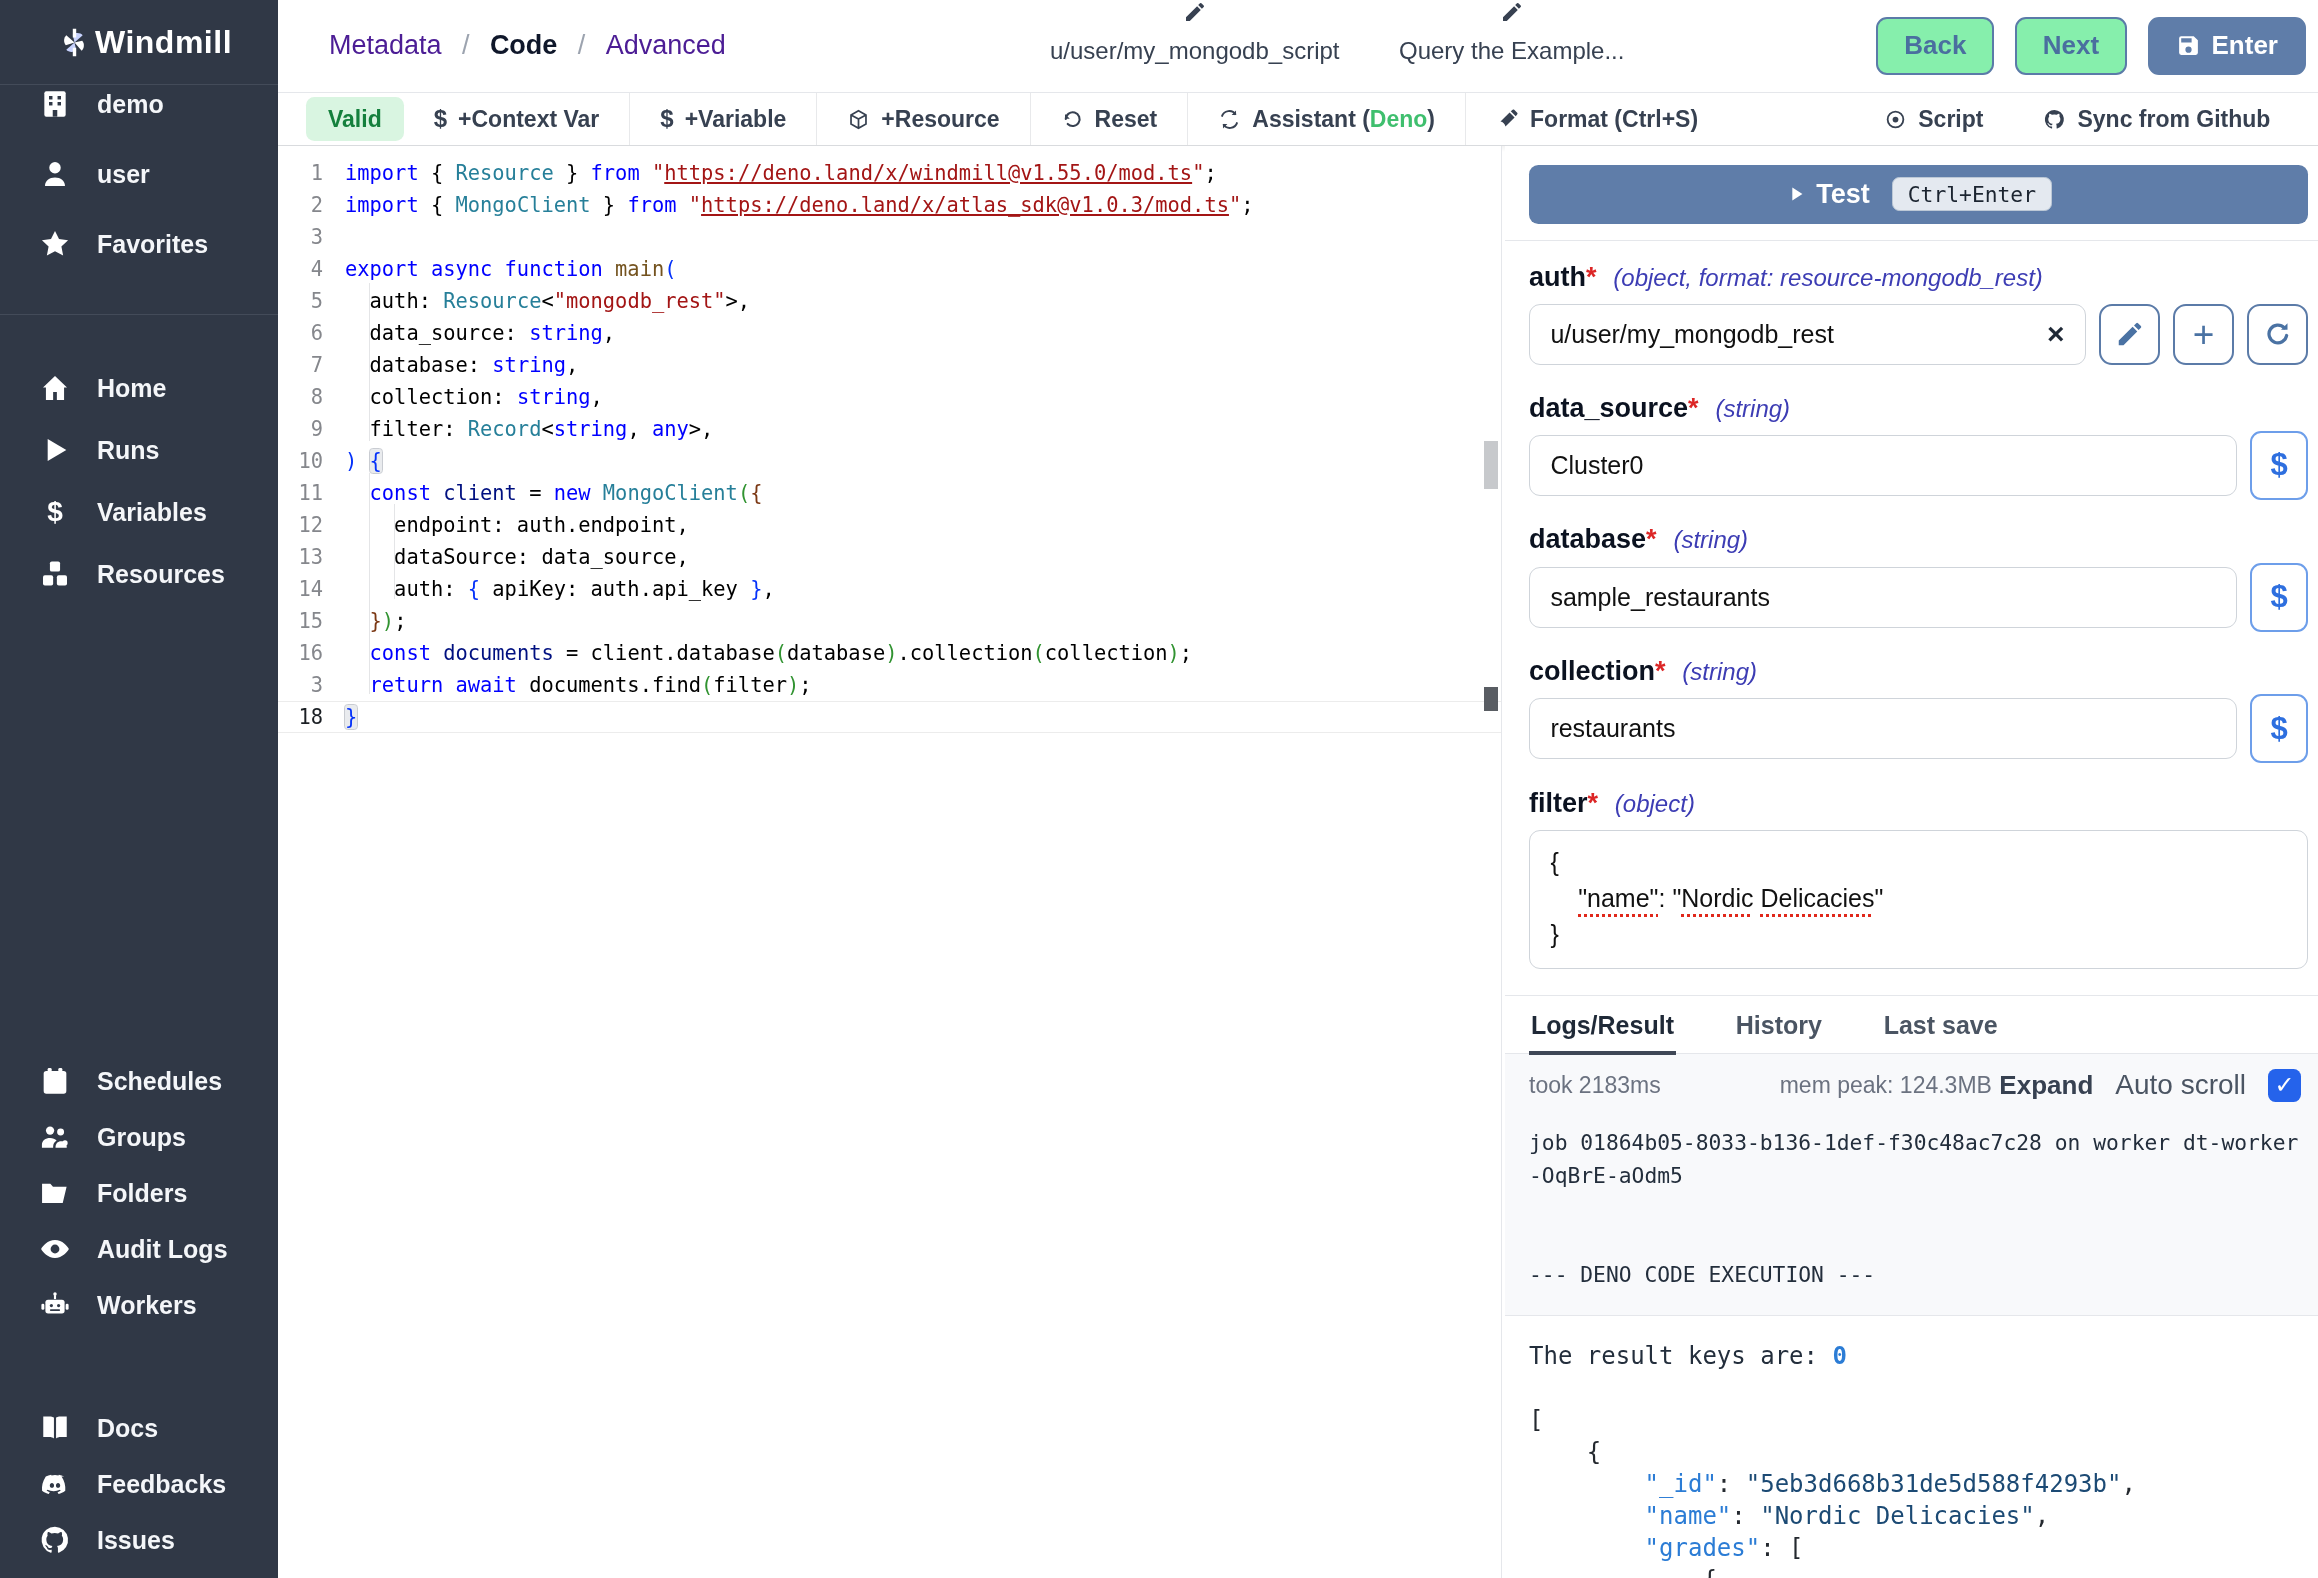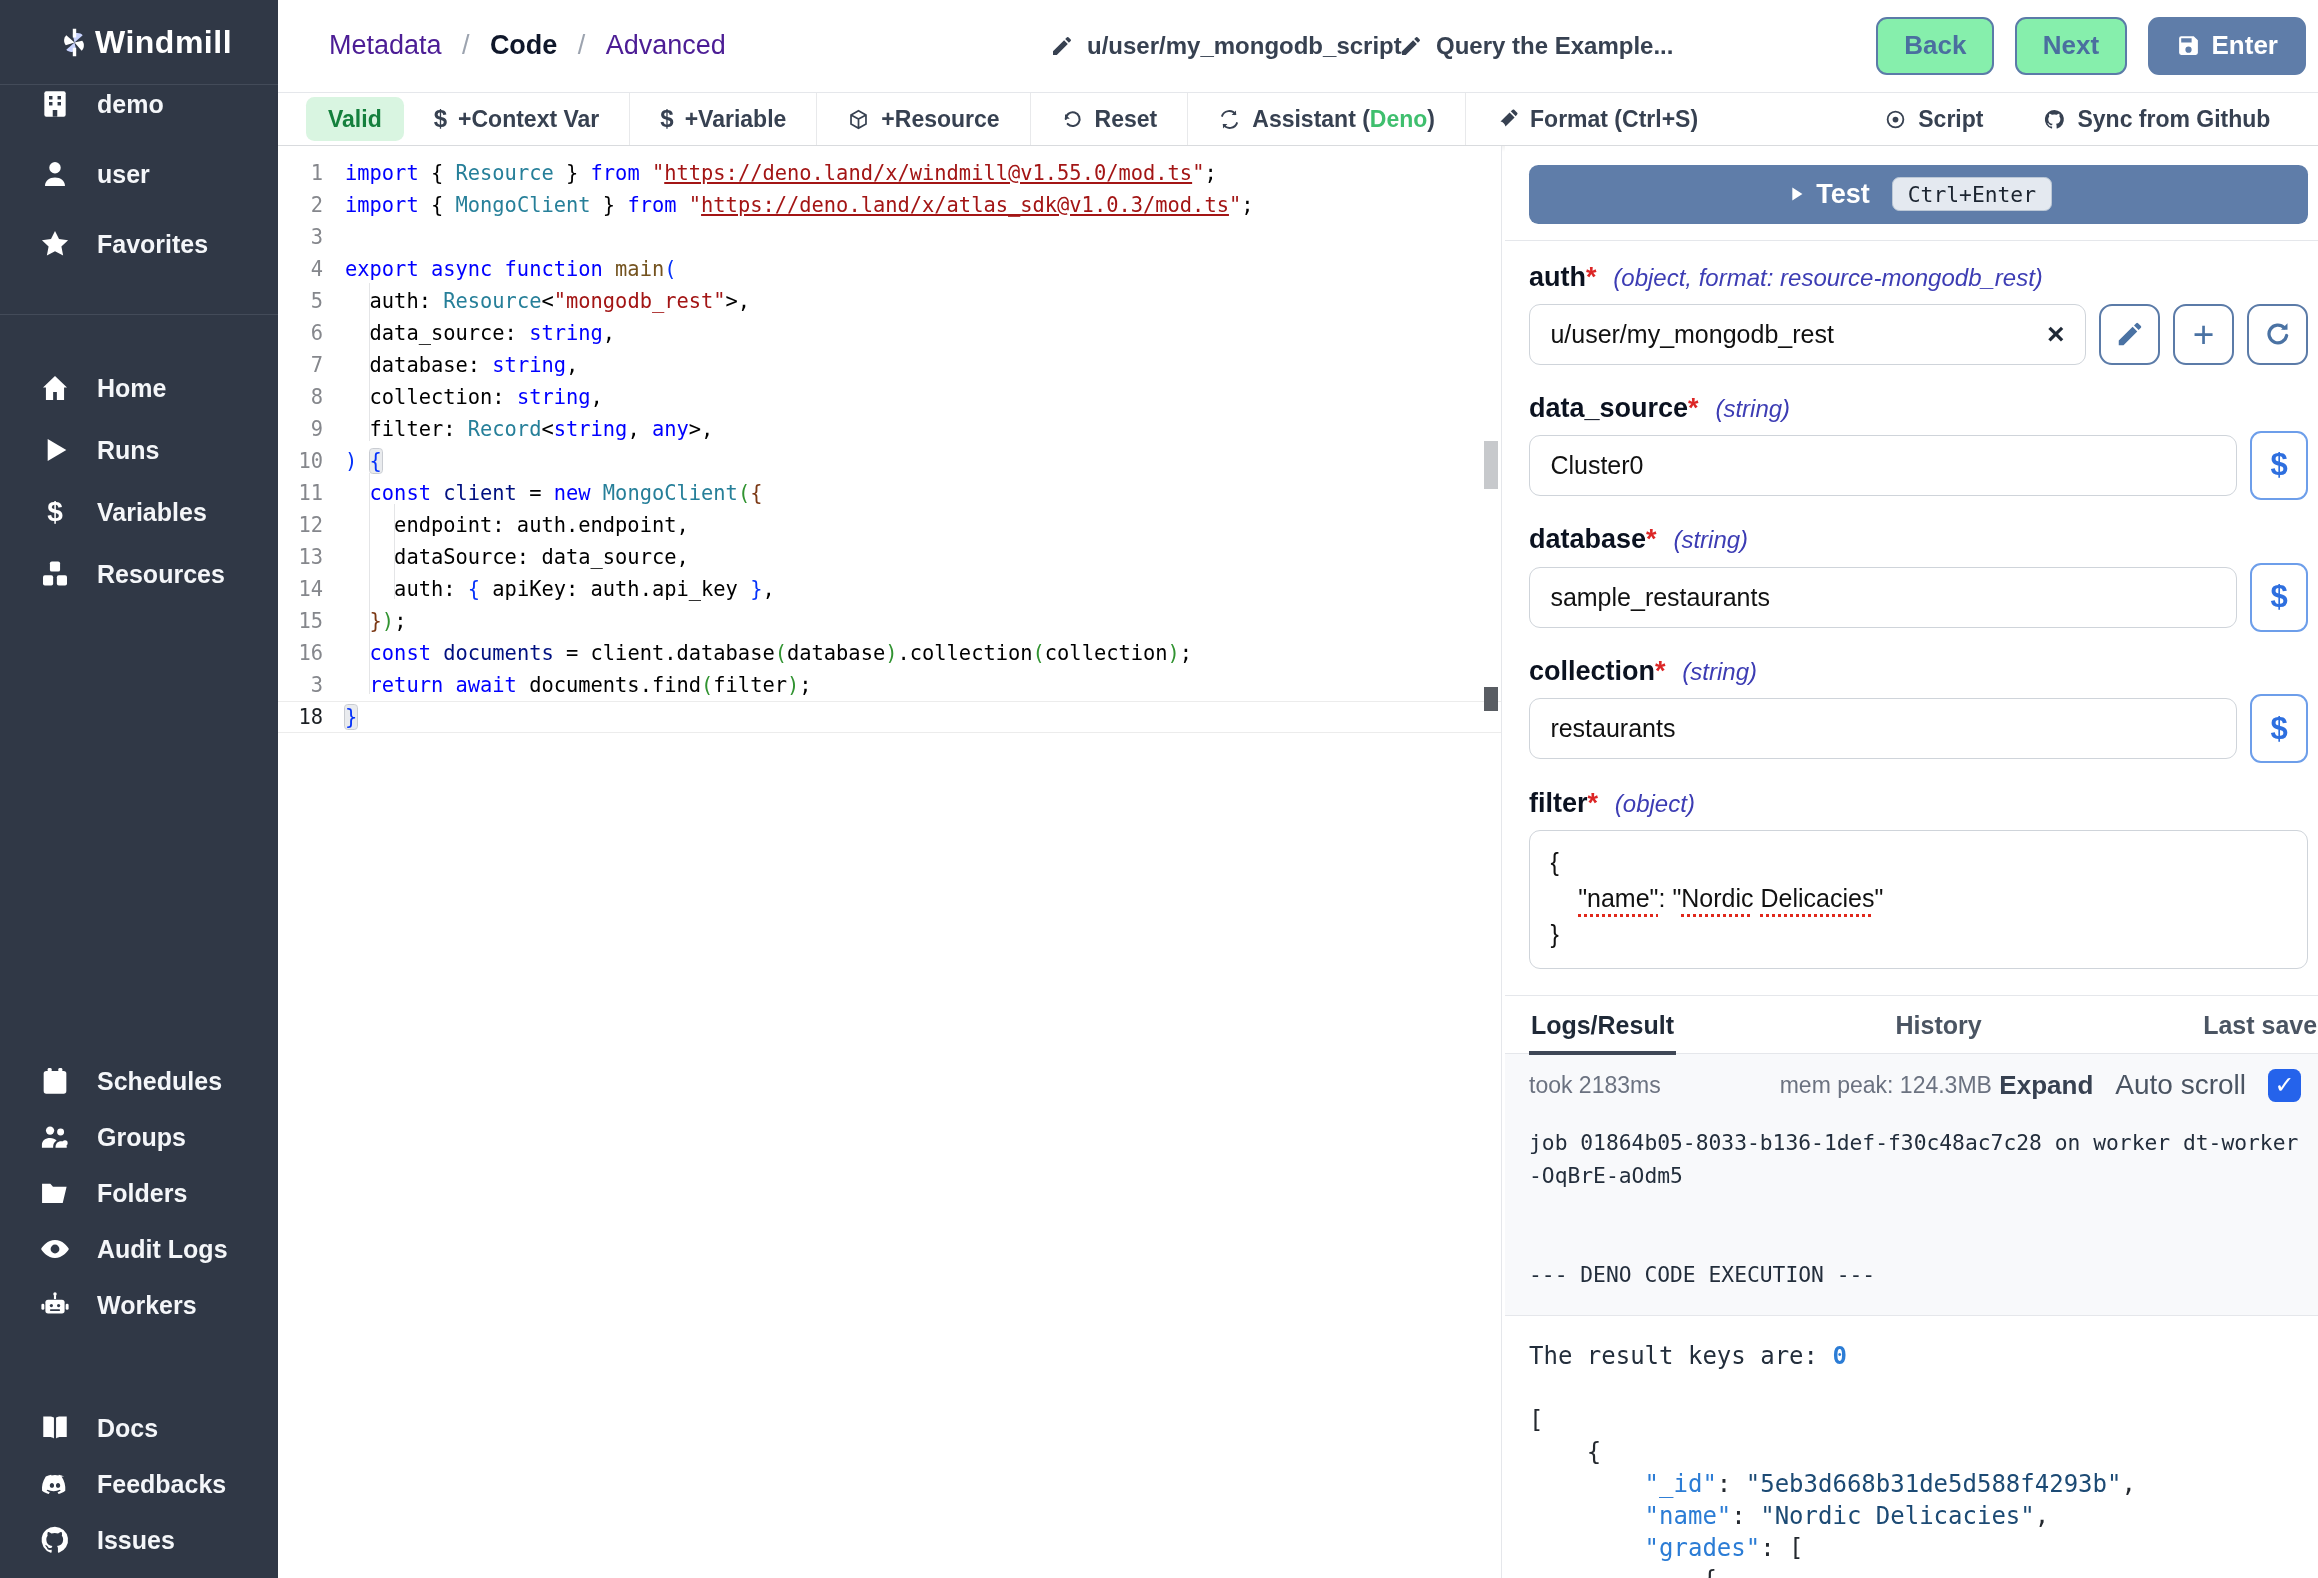--- a/index.html
+++ b/index.html
@@ -20,21 +20,21 @@
   .sitem svg{width:32px;height:32px;color:#fff;flex:none;}
   #ws-divider{position:absolute;left:0;top:314px;width:278px;border-top:1.9px solid #434b59;}
   
   #topbar{position:absolute;left:278px;top:0;width:2041px;height:93px;background:#fff;
           border-bottom:1.9px solid #e5e7eb;box-sizing:border-box;}
   #breadcrumb{position:absolute;left:51px;top:0;height:91px;display:flex;align-items:center;font-size:27px;}
   #breadcrumb .bc{color:#4c1d95;font-weight:400;}
   #breadcrumb .bc.active{color:#0f172a;font-weight:800;}
   #breadcrumb .sl{color:#9ca3af;margin:0 20.4px;font-weight:400;}
   .pathgrp{position:absolute;top:0;height:91px;display:flex;align-items:center;gap:13px;
-           color:#374151;font-size:24px;font-weight:700;}
+           color:#374151;font-size:24px;font-weight:400;flex-direction:column;}
   .pathgrp svg{width:24px;height:24px;color:#374151;}
   #path-script{left:772px;} #path-summary{left:1121px;}
   #hdr-buttons{position:absolute;right:13px;top:0;height:91px;display:flex;align-items:center;gap:20.4px;}
   .hbtn{height:58px;padding:0 26px;border:2.8px solid #5b7ba8;border-radius:11px;background:#86efac;
         color:#4a6f9f;font-size:26px;font-weight:800;display:flex;align-items:center;gap:11px;cursor:pointer;}
   .hbtn.primary{background:#5f7da9;color:#fff;border-color:#5f7da9;}
   .hbtn svg{width:25px;height:25px;}
   
   #toolbar{position:absolute;left:278px;top:93px;width:2041px;height:53px;background:#fff;
            border-bottom:1.9px solid #d9dbde;box-sizing:border-box;display:flex;align-items:center;
@@ -92,21 +92,21 @@
   .auxbtn .plus{font-size:37px;font-weight:400;line-height:1;}
   .dollarbtn{width:58px;height:69px;flex:none;border:2.8px solid #6d9eea;border-radius:11px;background:#fff;
              color:#2e6fdf;font-size:31px;font-weight:700;display:flex;align-items:center;justify-content:center;
              cursor:pointer;margin-top:-3.7px;margin-bottom:-3.7px;}
   .spell{text-decoration:underline dotted #e0281b 2.8px;text-underline-offset:7.4px;}
   #filter-box{height:139px;border:1.9px solid #cfd4da;border-radius:11px;box-sizing:border-box;
               padding:13px 20.4px;font-size:25px;color:#111;line-height:36px;cursor:text;}
   #filter-box .fl{white-space:pre;}
   
   #tabs{margin:26px -11px 0 -24px;border-top:1.9px solid #e5e7eb;border-bottom:1.9px solid #e5e7eb;
-        padding-left:24px;display:flex;gap:58px;justify-content:space-between;}
+        padding-left:24px;display:flex;gap:58px;}
   .tab{font-size:25px;color:#4b5563;font-weight:600;padding:15px 1.9px 11px;cursor:pointer;
        border-bottom:4.6px solid transparent;margin-bottom:-1.9px;}
   .tab.active{color:#1f2937;font-weight:800;border-bottom-color:#3f4756;}
   #logs-section{margin:0 -11px 0 -24px;background:#f8f9fb;border-bottom:1.9px solid #e5e7eb;
                 padding:15px 18px 24px 24px;}
   #meta-row{display:flex;align-items:center;font-size:23px;color:#6b7280;}
   #meta-mem{margin-left:119px;}
   #meta-right{margin-left:auto;display:flex;align-items:center;gap:22px;}
   #expand-lbl{font-size:26px;font-weight:800;color:#374151;cursor:pointer;}
   #autoscroll-lbl{font-size:28px;color:#4b5563;}

